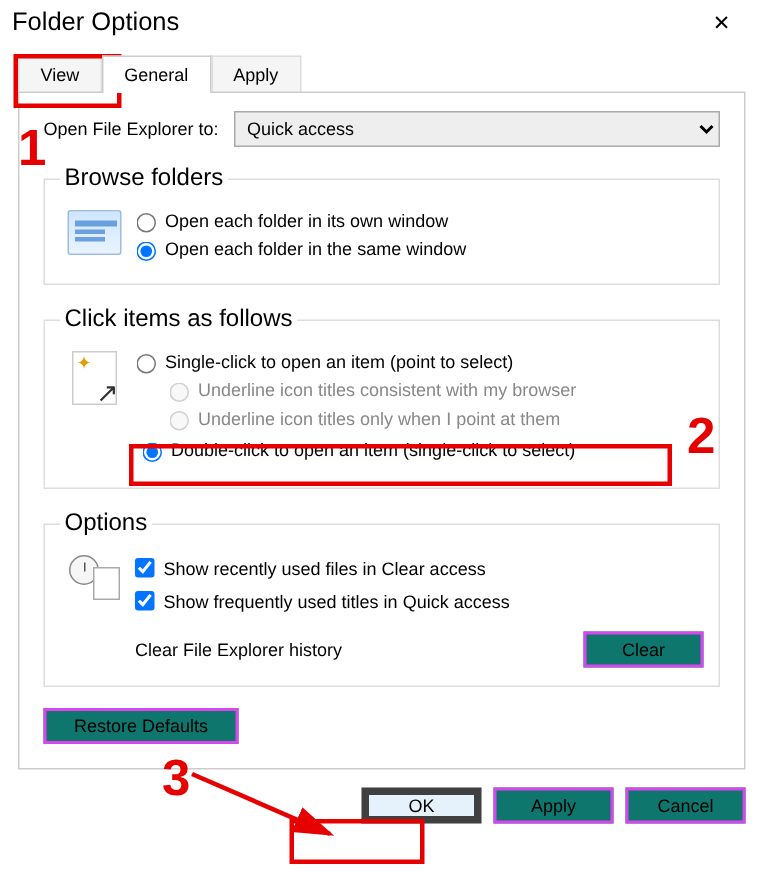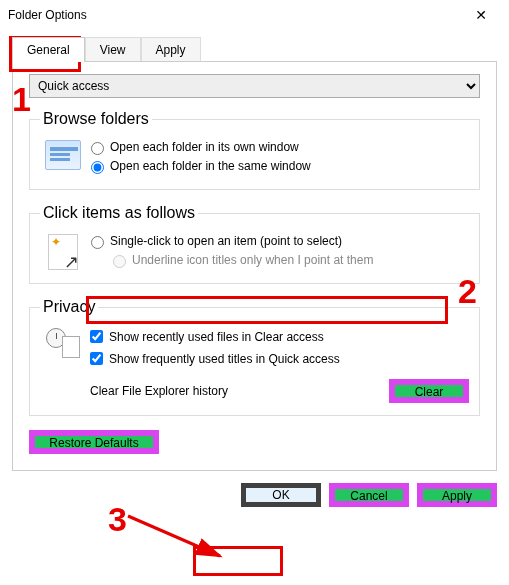--- a/index.html
+++ b/index.html
@@ -1,20 +1,20 @@
 <!DOCTYPE html>
 <html><head>
 <meta charset="utf-8">
 <style>
 * { box-sizing: border-box; font-family: "Segoe UI", Tahoma, sans-serif; }
 html, body { margin: 0; padding: 0; }
 body { width: 509px; height: 585px; background: #fff; font-size: 12px; color: #000; position: relative; }
 
 .titlebar { height: 30px; display: flex; align-items: center; padding: 0 8px; border-bottom: none; }
-.titlebar .title { flex: 1; font-size: 12px; }
+.titlebar .title { flex: 1; font-size: 17px; }
 .titlebar .close { width: 40px; text-align: center; font-size: 14px; cursor: default; }
 
 .tabs { display: flex; padding-left: 12px; margin-top: 6px; }
 .tab { padding: 5px 14px; border: 1px solid #ccc; border-bottom: none; background: #fff; font-size: 12px; position: relative; top: 1px; margin-right: 0; }
 .tab.inactive { background: #f5f5f5; border-color: #ddd; }
 .tab.active { z-index: 2; }
 
 .content { border: 1px solid #ccc; margin: 0 12px 12px 12px; padding: 12px 16px 16px 16px; position: relative; }
 
 .row { display: flex; align-items: center; margin-bottom: 12px; }
@@ -29,21 +29,21 @@
 .options { flex: 1; }
 
 .radio-row, .check-row { display: flex; align-items: center; margin: 3px 0; }
 .radio-row input, .check-row input { margin-right: 6px; }
 .sub { margin-left: 22px; color: #888; }
 .sub input[type=radio] { accent-color: #aaa; }
 
 .privacy-actions { display: flex; align-items: center; margin-top: 8px; padding-left: 50px; }
 .privacy-actions .spacer { flex: 1; }
 
-button.std { height: 24px; min-width: 80px; font-size: 12px; background: #22c55e; border: 6px solid #d946ef; cursor: default; padding: 0 12px; }
+button.std { height: 24px; min-width: 80px; font-size: 12px; background: #0f766e; border: 2px solid #d946ef; cursor: default; padding: 0 12px; }
 
 .restore-wrap { display: flex; margin-top: 6px; }
 button.restore { min-width: 130px; }
 
 .footer { display: flex; justify-content: flex-end; gap: 8px; padding: 0 12px 12px 12px; }
 button.primary { border: 5px solid #404040; background: #e5f1fb; }
 
 
 .ann-box { position: absolute; border: 3px solid #e60000; pointer-events: none; }
 .ann-num { position: absolute; color: #e60000; font-weight: 700; font-size: 34px; font-family: Arial, sans-serif; pointer-events: none; }
@@ -65,28 +65,29 @@
 </style>
 </head>
 <body>
 
 <div class="titlebar">
   <span class="title">Folder Options</span>
   <span class="close">✕</span>
 </div>
 
 <div class="tabs">
+  <div class="tab inactive"><span>View</span></div>
   <div class="tab active"><span>General</span></div>
-  <div class="tab inactive"><span>View</span></div>
   <div class="tab inactive"><span>Apply</span></div>
 </div>
 
 <div class="content">
 
   <div class="row">
+    <span class="label-open">Open File Explorer to:</span>
     <select class="explorer">
       <option>Quick access</option>
     </select>
   </div>
 
   <fieldset>
     <legend>Browse folders</legend>
     <div class="group-body">
       <div class="icon-slot">
           <div class="folder-icon"></div>
@@ -110,28 +111,36 @@
       <div class="icon-slot">
           <div class="click-icon"></div>
         </div>
       <div class="options">
         <label class="radio-row">
           <input type="radio" name="click" style="">
           <span>Single-click to open an item (point to select)</span>
         </label>
         <label class="radio-row sub">
           <input type="radio" name="underline" disabled="" style="">
+          <span>Underline icon titles consistent with my browser</span>
+        </label>
+        <label class="radio-row sub">
+          <input type="radio" name="underline" disabled="" style="">
           <span>Underline icon titles only when I point at them</span>
+        </label>
+        <label class="radio-row" style="padding:2px 4px;">
+          <input type="radio" name="click" checked="" style="">
+          <span>Double-click to open an item (single-click to select)</span>
         </label>
       </div>
     </div>
   </fieldset>
 
   <fieldset>
-    <legend>Privacy</legend>
+    <legend>Options</legend>
     <div class="group-body">
       <div class="icon-slot">
         <div class="history-icon">
             <div class="clock"></div>
             <div class="doc"></div>
           </div>
       </div>
       <div class="options">
         <label class="check-row">
           <input type="checkbox" checked="" style="">
@@ -151,22 +160,22 @@
   </fieldset>
 
   <div class="restore-wrap">
     <button class="std restore"><span>Restore Defaults</span></button>
   </div>
 
 </div>
 
 <div class="footer">
   <button class="std primary"><span>OK</span></button>
+  <button class="std"><span>Apply</span></button>
   <button class="std"><span>Cancel</span></button>
-  <button class="std"><span>Apply</span></button>
 </div>
 
 <div class="ann-box" style="left:9px; top:36px; width:72px; height:36px;"></div>
 <div class="ann-box" style="left:86px; top:296px; width:362px; height:28px;"></div>
 <div class="ann-box" style="left:193px; top:546px; width:90px; height:30px;"></div>
 
 <span class="ann-num" style="left:12px; top:80px;">1</span>
 <span class="ann-num" style="left:458px; top:272px;">2</span>
 <span class="ann-num" style="left:108px; top:500px;">3</span>
 

